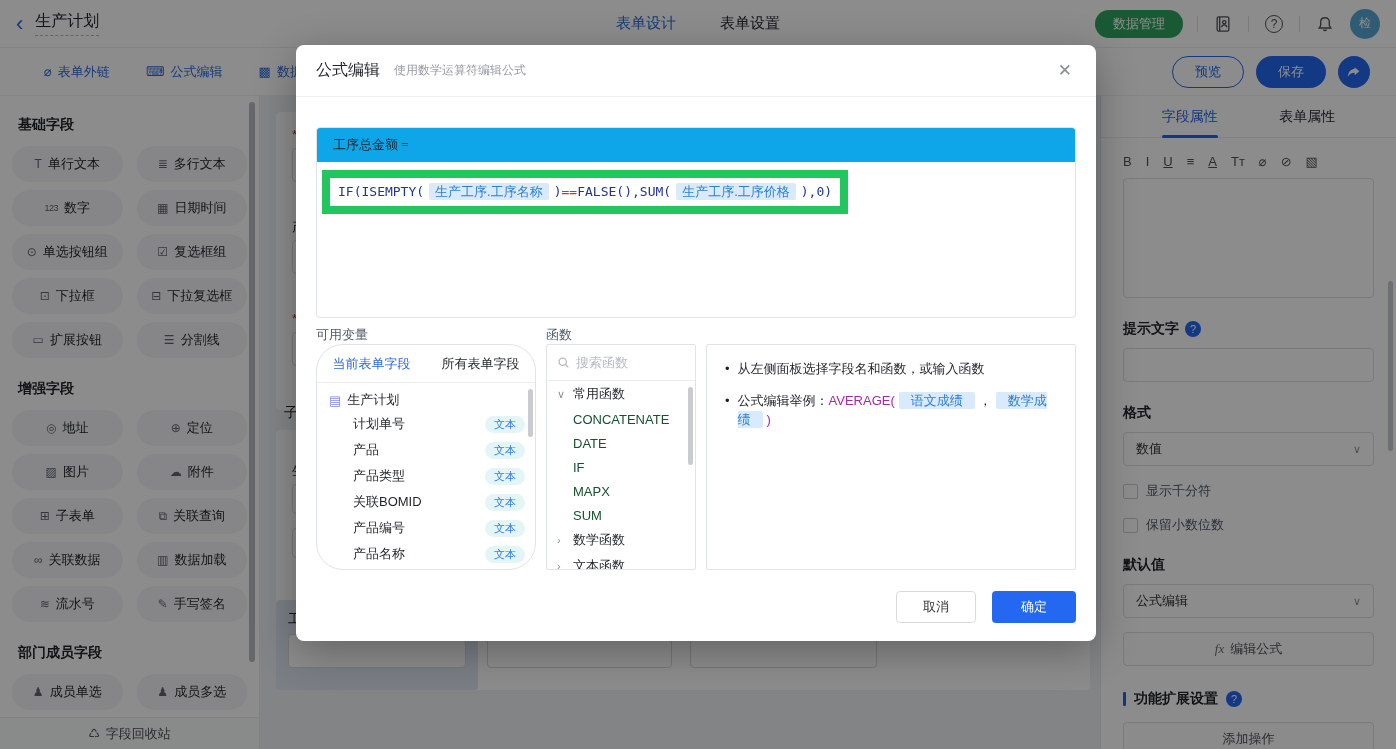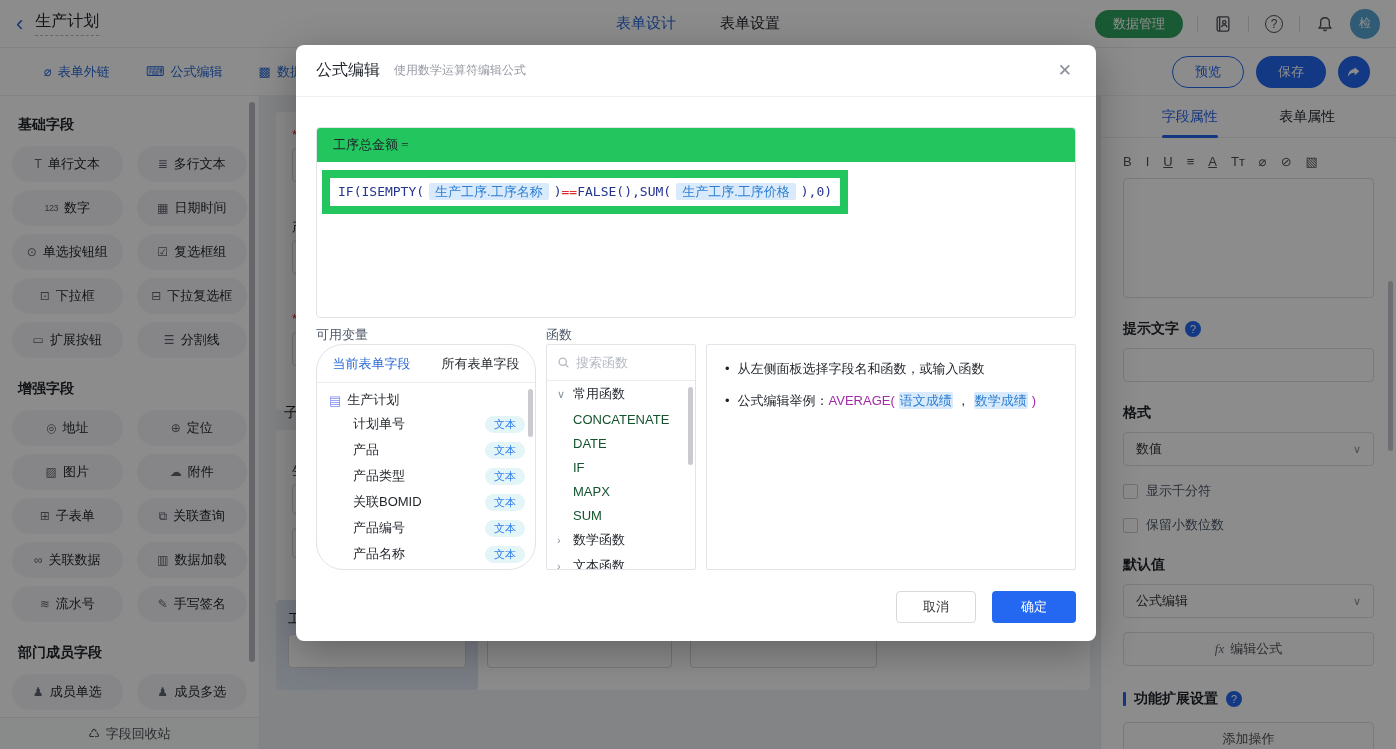--- a/index.html
+++ b/index.html
@@ -79,21 +79,21 @@
 
   
   .overlay { position:absolute; inset:0; background:rgba(0,0,0,0.45); z-index:5; }
   .modal { position:absolute; left:296px; top:45px; width:800px; height:596px; background:#fff; border-radius:8px; box-shadow:0 10px 40px rgba(0,0,0,.3); z-index:6; }
   .m-header { height:52px; border-bottom:1px solid #f0f0f0; display:flex; align-items:center; padding:0 24px 0 20px; }
   .m-title { font-size:16px; color:#1f2329; }
   .m-sub { font-size:12px; color:#979aa3; margin-left:14px; }
   .m-close { margin-left:auto; font-size:17px; color:#8a8f99; cursor:pointer; }
 
   .m-editor { position:absolute; left:20px; top:82px; width:760px; height:191px; border:1px solid #e0e3e8; border-radius:4px; overflow:hidden; }
-  .m-result { height:34px; background:#22c55e; display:flex; align-items:center; padding:0 16px; font-size:13px; color:#1f2329;font-family:Liberation Serif, serif; }
+  .m-result { height:34px; background:#0ea5e9; display:flex; align-items:center; padding:0 16px; font-size:13px; color:#1f2329;font-family:Liberation Serif, serif; }
   .f-line { display:inline-block; border:8px solid #22c55e; margin:8px 5px; padding:5px 8px; font-family:"DejaVu Sans Mono",monospace; font-size:13px; white-space:nowrap; }
   .seg-code { color:#24358f; }
   .seg-op { color:#e0282e; }
   .seg-chip { background:#d8eafc; color:#2e7fd0; padding:1px 6px; border-radius:2px; margin:0 5px; font-family:"Liberation Sans",sans-serif; cursor:pointer; }
 
   .m-collabel { position:absolute; top:281px; font-size:13px; color:#4e5969; }
   .m-panel { position:absolute; top:299px; height:226px; border:1px solid #e0e3e8; border-radius:2px; background:#fff; overflow:hidden; }
   .p-vars { left:20px; width:220px;border-radius:27px; }
   .p-fns { left:250px; width:150px; }
   .p-tips { left:410px; width:370px; }
@@ -112,21 +112,21 @@
   .fn-search input::placeholder { color:#b4b9c2; }
   .fn-group { display:flex; align-items:center; gap:6px; height:26px; padding-left:10px; font-size:13px; color:#1f2329; cursor:pointer; }
   .fn-group .gchev { color:#86909c; font-size:11px; width:10px; }
   .fn-item { height:24px; display:flex; align-items:center; padding-left:26px; font-size:13px; color:#14532d; cursor:pointer; }
   .fn-scroll { position:absolute; right:2px; top:42px; width:5px; height:78px; background:#c9cbd0; border-radius:3px; }
 
   .p-tips { padding:14px 18px; font-size:13px; color:#1f2329; line-height:1.5; }
   .tip-row { display:flex; margin-bottom:12px; }
   .tip-dot { margin-right:8px; }
   .tip-fn { color:#a029a8; }
-  .tip-chip { background:#d8eafc; color:#2e7fd0; padding:1px 1px; border-radius:2px; margin:0 4px; }
+  .tip-chip { background:#d8eafc; color:#2e7fd0; padding:1px 12px; border-radius:2px; margin:0 4px; }
 
   .m-footer { position:absolute; right:20px; bottom:18px; display:flex; gap:16px; }
   .btn-cancel { width:80px; height:32px; border:1px solid #d9d9d9; border-radius:4px; background:#fff; font-size:13px; color:#333; display:flex; align-items:center; justify-content:center; cursor:pointer; }
   .btn-ok { width:84px; height:32px; border-radius:4px; background:#2468f2; color:#fff; font-size:13px; display:flex; align-items:center; justify-content:center; cursor:pointer; }
 
   svg { display:block; }
 </style>
 </head>
 <body>
 

